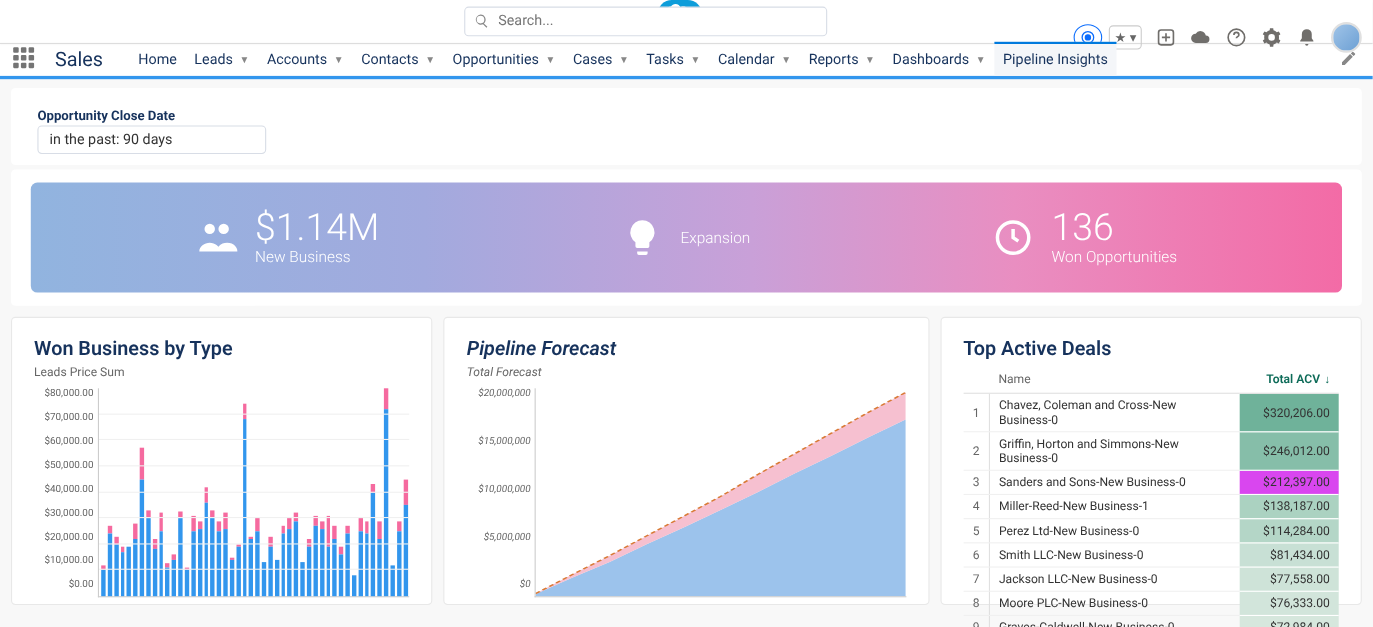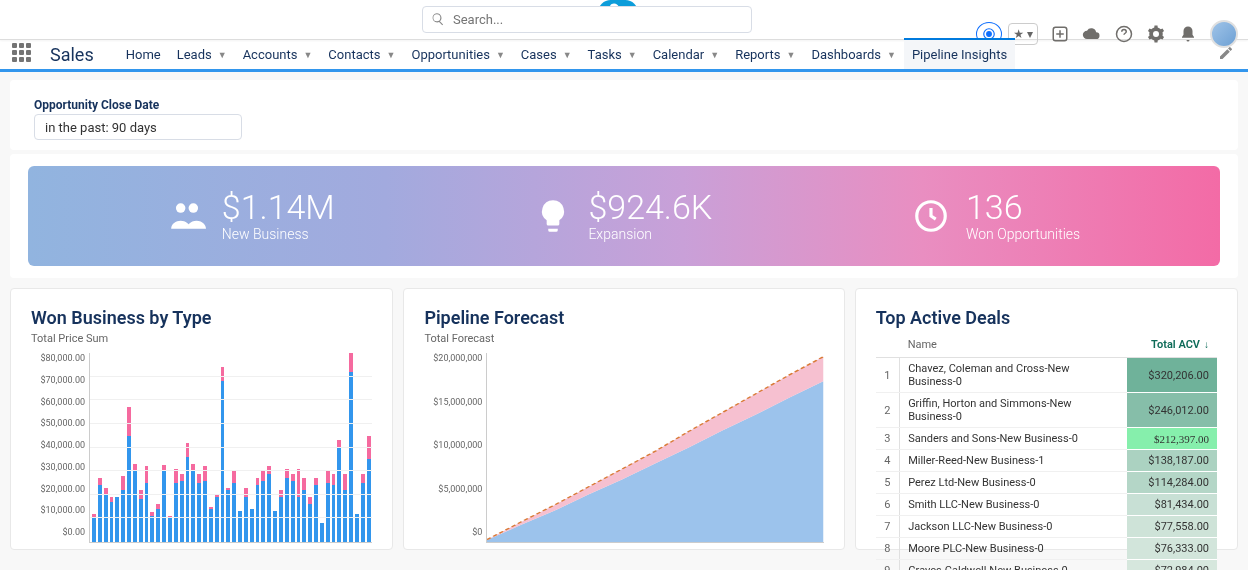--- a/index.html
+++ b/index.html
@@ -41,21 +41,21 @@
 .metric { display: flex; align-items: center; gap: 16px; color: #fff; }
 .metric-icon { width: 38px; height: 38px; }
 .metric-text { display: flex; flex-direction: column; }
 .metric-value { font-size: 34px; font-weight: 300; line-height: 1; }
 .metric-label { font-size: 14px; font-weight: 300; margin-top: 2px; }
 
 
 .panels { display: flex; gap: 10px; margin: 10px 10px 0 10px; }
 .panel { background: #fff; border-radius: 4px; padding: 18px 20px 10px 20px; border: 1px solid #e8e8e8; }
 .panel.left { width: 390px; height: 262px; }
-.panel.mid { width: 449px; height: 262px; }
+.panel.mid { width: 449px; height: 262px; font-style: italic; }
 .panel.right { width: 390px; height: 262px; }
 .panel-title { font-size: 18px; font-weight: 600; color: #16325c; margin-bottom: 4px; }
 .panel-sub { font-size: 11px; color: #666; margin-bottom: 8px; display: block; }
 
 
 .bar-chart { position: relative; height: 190px; display: flex; }
 .y-axis { width: 58px; display: flex; flex-direction: column; justify-content: space-between; font-size: 9px; color: #666; text-align: right; padding-bottom: 6px; padding-right: 4px; }
 .bars-area { flex: 1; display: flex; align-items: flex-end; gap: 2px; border-left: 1px solid #ccc; border-bottom: 1px solid #ccc; padding: 0 2px 0 2px; position: relative; }
 .grid-line { position: absolute; left: 0; right: 0; border-top: 1px solid #f0f0f0; }
 .bar-col { flex: 1; display: flex; flex-direction: column; justify-content: flex-end; height: 100%; min-width: 0; }
@@ -70,21 +70,21 @@
 
 
 .deals-table { width: 100%; border-collapse: collapse; font-size: 11px; }
 .deals-table th { text-align: left; font-weight: 400; color: #666; padding: 6px 8px; border-bottom: 1px solid #e0e0e0; font-size: 11px; }
 .deals-table th.acv { text-align: right; color: #0d6b58; font-weight: 600; }
 .deals-table td { padding: 4px 8px; border-bottom: 1px solid #f0f0f0; color: #333; }
 .deals-table td.idx { text-align: center; width: 24px; color: #666; border-right: 1px solid #e0e0e0; }
 .deals-table td.acv-cell { text-align: right; background: #b8dcd0; border-bottom: 1px solid #fff; width: 90px; }
 .deals-table td.acv-cell.r1 { background: #6fb29a; }
 .deals-table td.acv-cell.r2 { background: #86bea9; }
-.deals-table td.acv-cell.r3 { background: #86efac; font-family: Liberation Serif, serif; }
+.deals-table td.acv-cell.r3 { background: #d946ef; }
 .deals-table td.acv-cell.r4 { background: #abd2c1; }
 .deals-table td.acv-cell.r5 { background: #b4d6c7; }
 .deals-table td.acv-cell.r6 { background: #c8e0d5; }
 .deals-table td.acv-cell.r7 { background: #cee3d8; }
 .deals-table td.acv-cell.r8 { background: #d2e5db; }
 .deals-table td.acv-cell.r9 { background: #d6e7dd; }
 .sort-arrow { font-size: 10px; margin-left: 4px; }
 </style>
 </head>
 <body>
@@ -222,42 +222,41 @@
         <div class="metric-text">
           <div class="metric-value">$1.14M</div>
           <div class="metric-label">New Business</div>
         </div>
       </div>
       <div class="metric">
         <div class="metric-icon"><svg viewBox="0 0 24 24" fill="#fff">
             <path d="M12 2a7 7 0 00-4 12.7V17a1 1 0 001 1h6a1 1 0 001-1v-2.3A7 7 0 0012 2zM9 20h6v1a1 1 0 01-1 1h-4a1 1 0 01-1-1v-1zM3 9H1M23 9h-2M5 3L3.5 1.5M19 3l1.5-1.5"></path>
           </svg></div>
         <div class="metric-text">
-          <div class="metric-value">$924.6K</div>
           <div class="metric-label">Expansion</div>
         </div>
       </div>
       <div class="metric">
         <div class="metric-icon"><svg viewBox="0 0 24 24" fill="none" stroke="#fff" stroke-width="2">
             <circle cx="12" cy="12" r="9"></circle>
             <path d="M12 7v5l3 2"></path>
           </svg></div>
         <div class="metric-text">
           <div class="metric-value">136</div>
           <div class="metric-label">Won Opportunities</div>
         </div>
       </div>
     </div>
 </div>
 
 <div class="panels">
 
   <div class="panel left">
     <div class="panel-title">Won Business by Type</div>
-    <span class="panel-sub">Total Price Sum</span>
+    <span class="panel-sub">Leads Price Sum</span>
     <div class="bar-chart">
       <div class="y-axis" id="won-y-axis">
           <div>$80,000.00</div>
           <div>$70,000.00</div>
           <div>$60,000.00</div>
           <div>$50,000.00</div>
           <div>$40,000.00</div>
           <div>$30,000.00</div>
           <div>$20,000.00</div>
           <div>$10,000.00</div>

